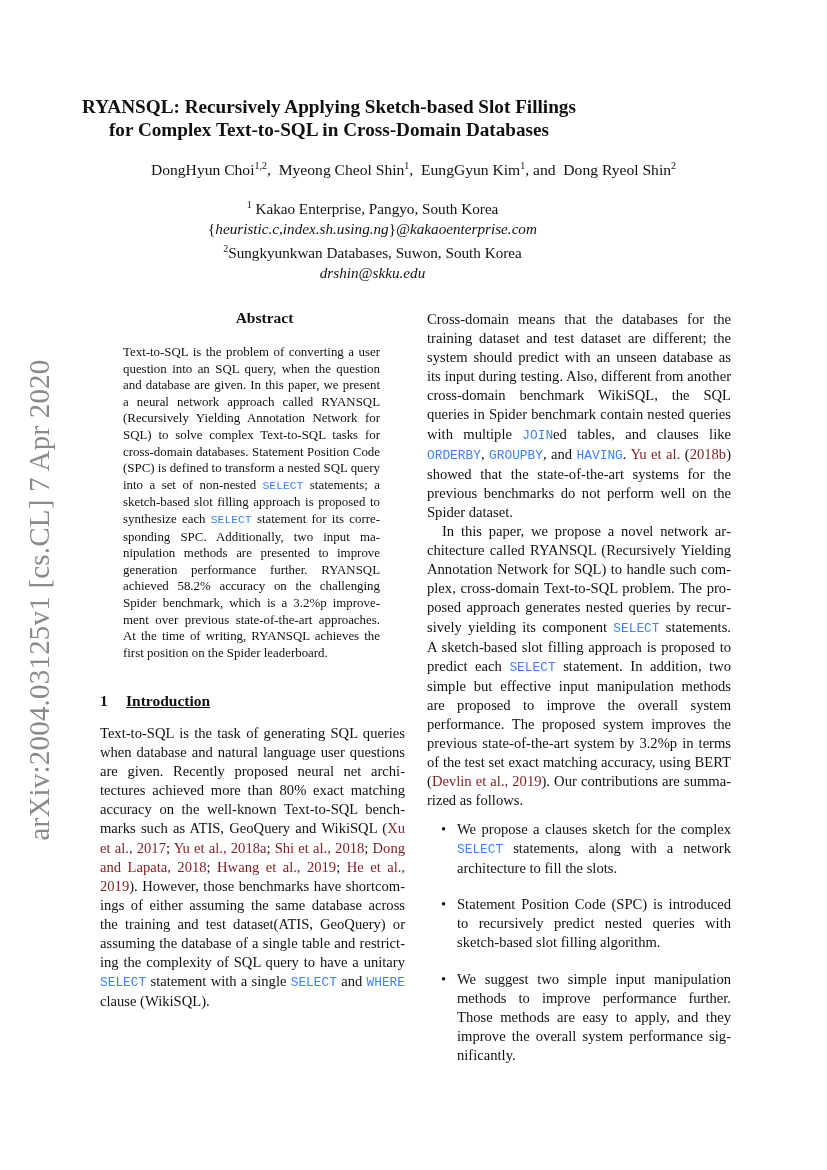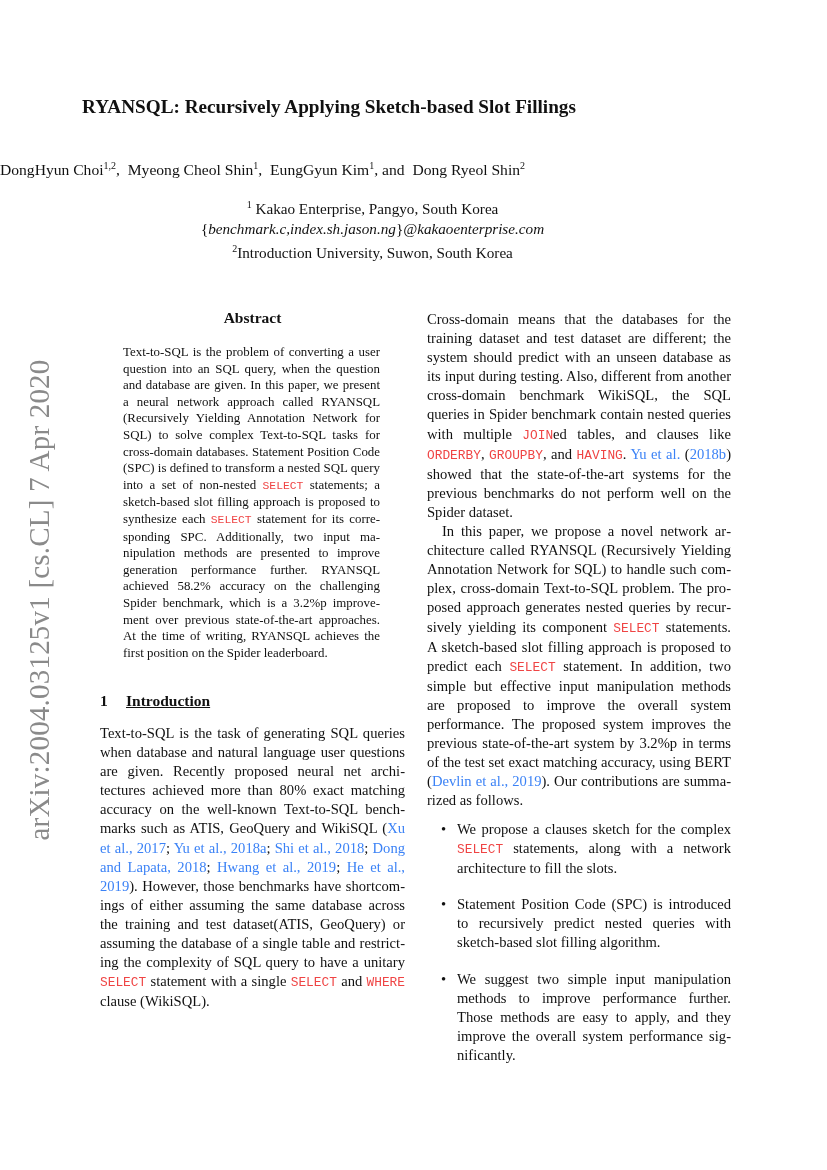--- a/index.html
+++ b/index.html
@@ -4,66 +4,68 @@
 <style>
   html, body { margin: 0; padding: 0; background: #ffffff; }
   body { width: 827px; height: 1170px; position: relative; overflow: hidden;
          font-family: "Liberation Serif", "DejaVu Serif", serif; color: #111; }
   .arxiv-stamp { position: absolute; left: 19px; top: 360px; width: 40px; height: 480px; }
   .arxiv-stamp span { position: absolute; left: 20px; top: 240px; white-space: nowrap;
          transform: translate(-50%, -50%) rotate(-90deg); font-size: 29px; color: #8a8a8a;
          font-family: "Liberation Serif", serif; letter-spacing: 0.2px; }
   .title { position: absolute; left: 0; width: 658px; top: 95px; text-align: center;
            font-weight: bold; font-size: 19.2px; line-height: 23px; }
-  .authors { position: absolute; left: 0; width: 827px; top: 160px; 
+  .authors { position: absolute; left: 0; width: 827px; top: 160px; text-align: center;
              font-size: 15.6px; }
   .authors sup { font-size: 10px; }
   .affil { position: absolute; left: 0; width: 745px; top: 195px; text-align: center;
            font-size: 15.2px; line-height: 20px; }
   .affil sup { font-size: 10px; }
   .affil i { font-style: italic; }
   .col { position: absolute; }
   .left-col { left: 100px; width: 305px; }
   .right-col { left: 427px; width: 304px; }
-  .abs-head { position: absolute; left: 100px; width: 305px; top: 309px; text-align: center;
+  .abs-head { position: absolute; left: 112px; width: 305px; top: 309px; text-align: center;
               font-weight: bold; font-size: 15.5px; }
   .abstract { position: absolute; left: 123px; width: 257px; top: 344px;
               font-size: 12.9px; line-height: 16.6px; text-align: justify; hyphens: manual; }
   .sec-head { position: absolute; left: 100px; top: 692px; font-weight: bold; font-size: 15.5px; text-decoration: underline; }
   .sec-head .num { display: inline-block; width: 26px; }
   .body-text { font-size: 14.6px; line-height: 19.1px; text-align: justify; }
   .body-text p { margin: 0; }
   .indent { text-indent: 15px; }
-  .tt { font-family: "Liberation Mono", "DejaVu Sans Mono", monospace; font-size: 0.88em; color: #ef4444; }
-  .cite { color: #3b82f6; }
+  .tt { font-family: "Liberation Mono", "DejaVu Sans Mono", monospace; font-size: 0.88em; color: #3b82f6; }
+  .cite { color: #7f1d1d; }
   .intro-body { top: 724px; }
   .right-body { top: 310px; }
   ul.contrib { list-style: none; margin: 0; padding: 0; position: absolute; left: 427px; width: 304px; }
   ul.contrib li { position: relative; padding-left: 30px; margin: 0; }
   ul.contrib li .bullet { position: absolute; left: 14px; top: 0; }
 </style>
 </head>
 <body>
 
 <div class="arxiv-stamp">
   <span>arXiv:2004.03125v1  [cs.CL]  7 Apr 2020</span>
 </div>
 
 <div class="title">
   <div>RYANSQL: Recursively Applying Sketch-based Slot Fillings</div>
+  <div>for Complex Text-to-SQL in Cross-Domain Databases</div>
 </div>
 
 <div class="authors">
   <span><span>DongHyun Choi</span><sup>1,2</sup><span style="white-space:pre">,  </span></span><span><span>Myeong Cheol Shin</span><sup>1</sup><span style="white-space:pre">,  </span></span><span><span>EungGyun Kim</span><sup>1</sup><span style="white-space:pre">, and  </span></span><span><span>Dong Ryeol Shin</span><sup>2</sup></span>
 </div>
 
 <div class="affil">
   <div><sup>1</sup><span> Kakao Enterprise, Pangyo, South Korea</span></div>
-  <div><span>{</span><i>benchmark.c,index.sh.jason.ng</i><span>}</span><i>@kakaoenterprise.com</i></div>
-  <div><sup>2</sup><span>Introduction University, Suwon, South Korea</span></div>
+  <div><span>{</span><i>heuristic.c,index.sh.using.ng</i><span>}</span><i>@kakaoenterprise.com</i></div>
+  <div><sup>2</sup><span>Sungkyunkwan Databases, Suwon, South Korea</span></div>
+  <div><i>drshin@skku.edu</i></div>
 </div>
 
 <div class="abs-head">Abstract</div>
 
 <div class="abstract"><span>Text-to-SQL is the problem of converting a user question into an SQL query, when the question and database are given. In this paper, we present a neural network approach called RYANSQL (Recursively Yielding Annotation Network for SQL) to solve complex Text-to-SQL tasks for cross-domain databases. State­ment Position Code (SPC) is defined to trans­form a nested SQL query into a set of non-nested </span><span class="tt">SELECT</span><span> statements; a sketch-based slot filling approach is proposed to synthe­size each </span><span class="tt">SELECT</span><span> statement for its corre­sponding SPC. Additionally, two input ma­nipulation methods are presented to improve generation performance further.  RYANSQL achieved 58.2% accuracy on the challenging Spider benchmark, which is a 3.2%p improve­ment over previous state-of-the-art approaches. At the time of writing, RYANSQL achieves the first position on the Spider leaderboard.</span></div>
 
 <div class="sec-head">
   <span class="num">1</span><span>Introduction</span>
 </div>
 

